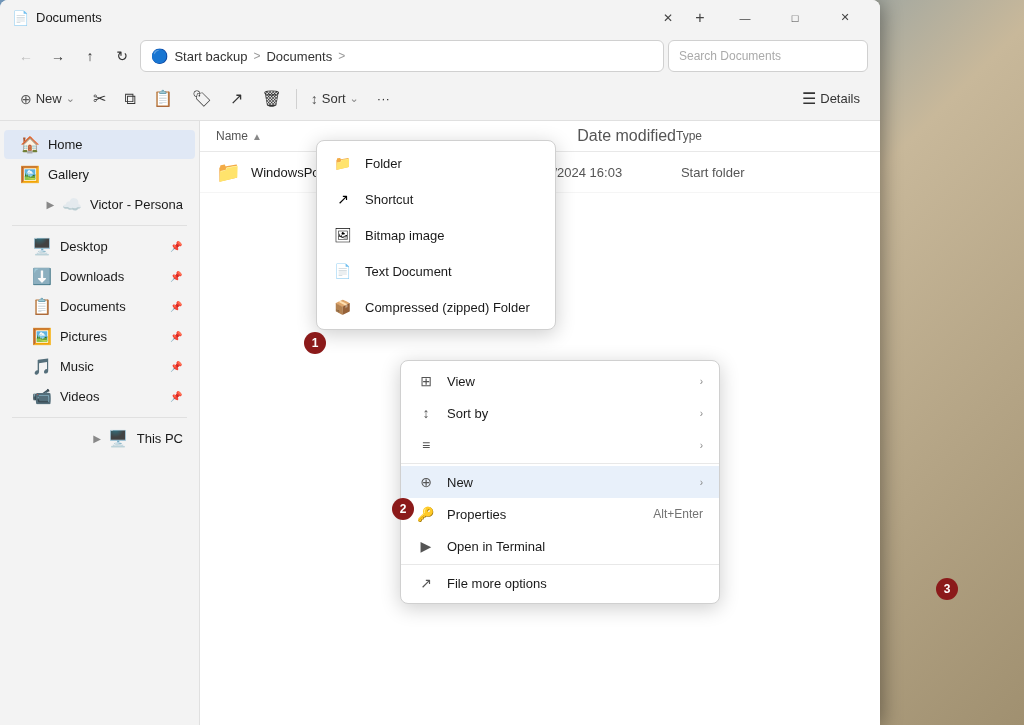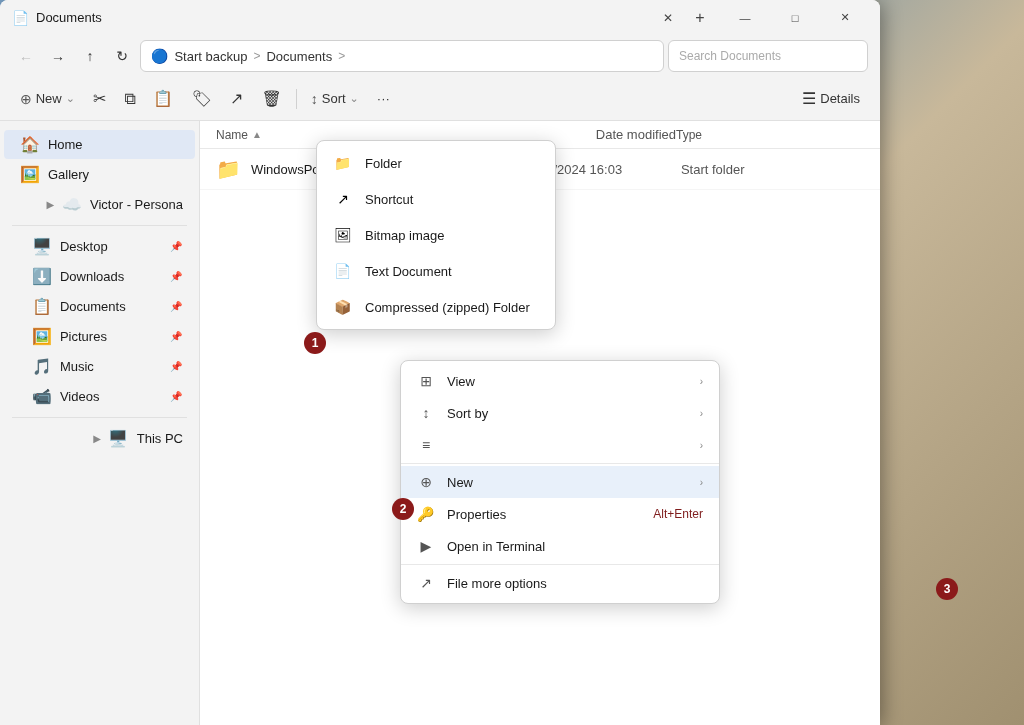--- a/index.html
+++ b/index.html
@@ -204,21 +204,21 @@
       align-items: center;
       padding: 6px 16px;
       border-bottom: 1px solid #e8e8e8;
       background: white;
       position: sticky;
       top: 0;
       z-index: 1;
       text-align: right;
     }
     .col-name { width: 300px; font-size: 12px; color: #555; display: flex; align-items: center; gap: 4px; }
-    .col-date { width: 160px; font-size: 13px; color: #555; }
+    .col-date { width: 160px; font-size: 16px; color: #555; }
     .col-type { font-size: 12px; color: #555; }
     .col-sort-icon { font-size: 10px; color: #888; }
     .file-row {
       display: flex;
       align-items: center;
       padding: 8px 16px;
       border-bottom: 1px solid #f5f5f5;
       cursor: pointer;
     }
     .file-icon { font-size: 20px; margin-right: 10px; color: #f9c53b; }
@@ -256,21 +256,21 @@
       display: flex;
       align-items: center;
       padding: 8px 16px;
       cursor: pointer;
       gap: 12px;
       position: relative;
     }
     .cm-item.active { background: #e8f0fa; }
     .cm-icon { width: 18px; text-align: center; font-size: 14px; color: #555; }
     .cm-label { flex: 1; font-size: 13px; color: #1a1a1a; }
-    .cm-shortcut { font-size: 12px; color: #7f1d1d; margin-left: auto; }
+    .cm-shortcut { font-size: 12px; color: #737373; margin-left: auto; }
     .cm-chevron { font-size: 10px; color: #888; margin-left: auto; }
     .cm-divider { height: 1px; background: #e8e8e8; margin: 2px 0; }
 
     
     .submenu {
       position: absolute;
       top: 140px;
       left: 316px;
       width: 240px;
       background: white;

